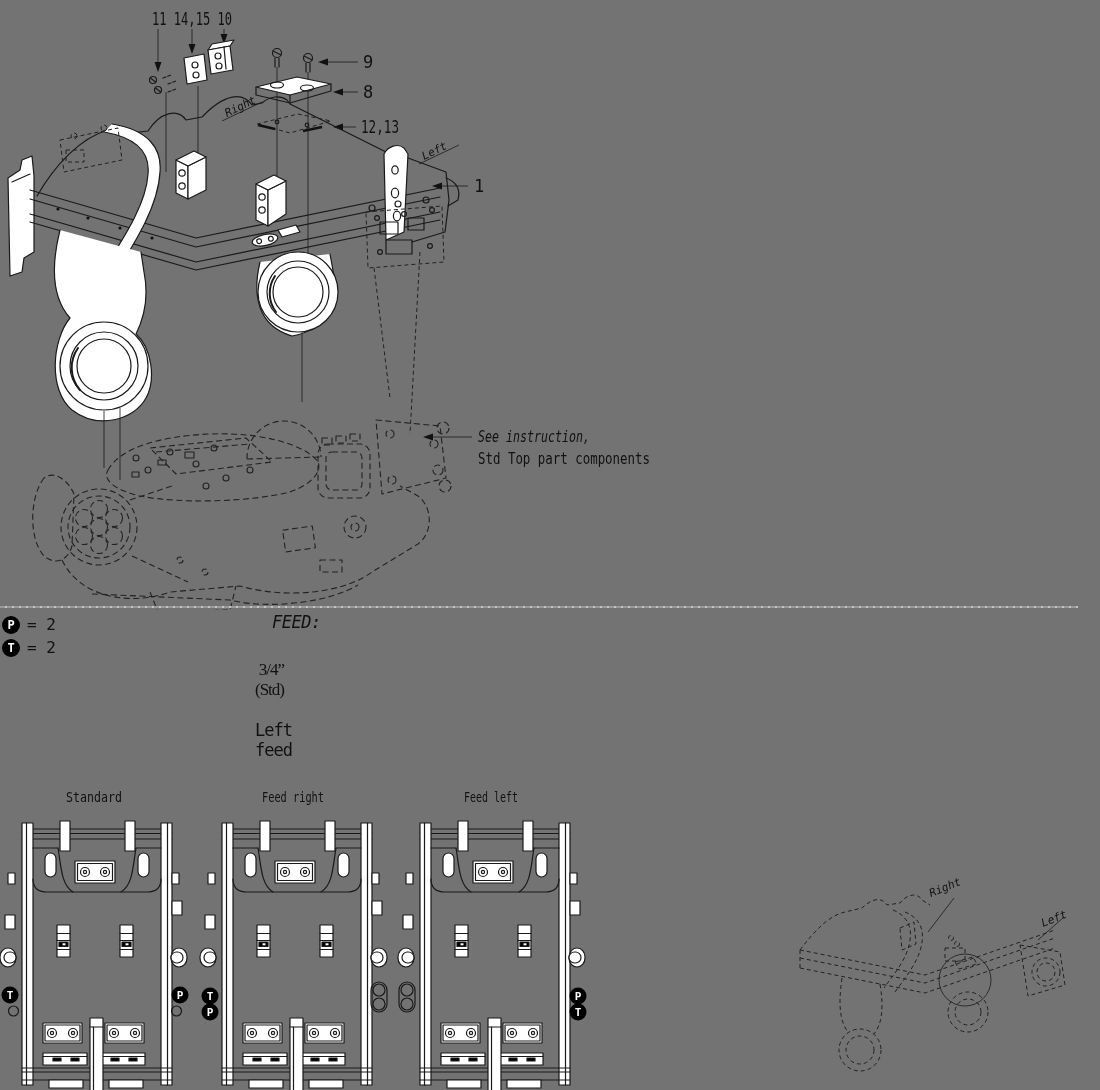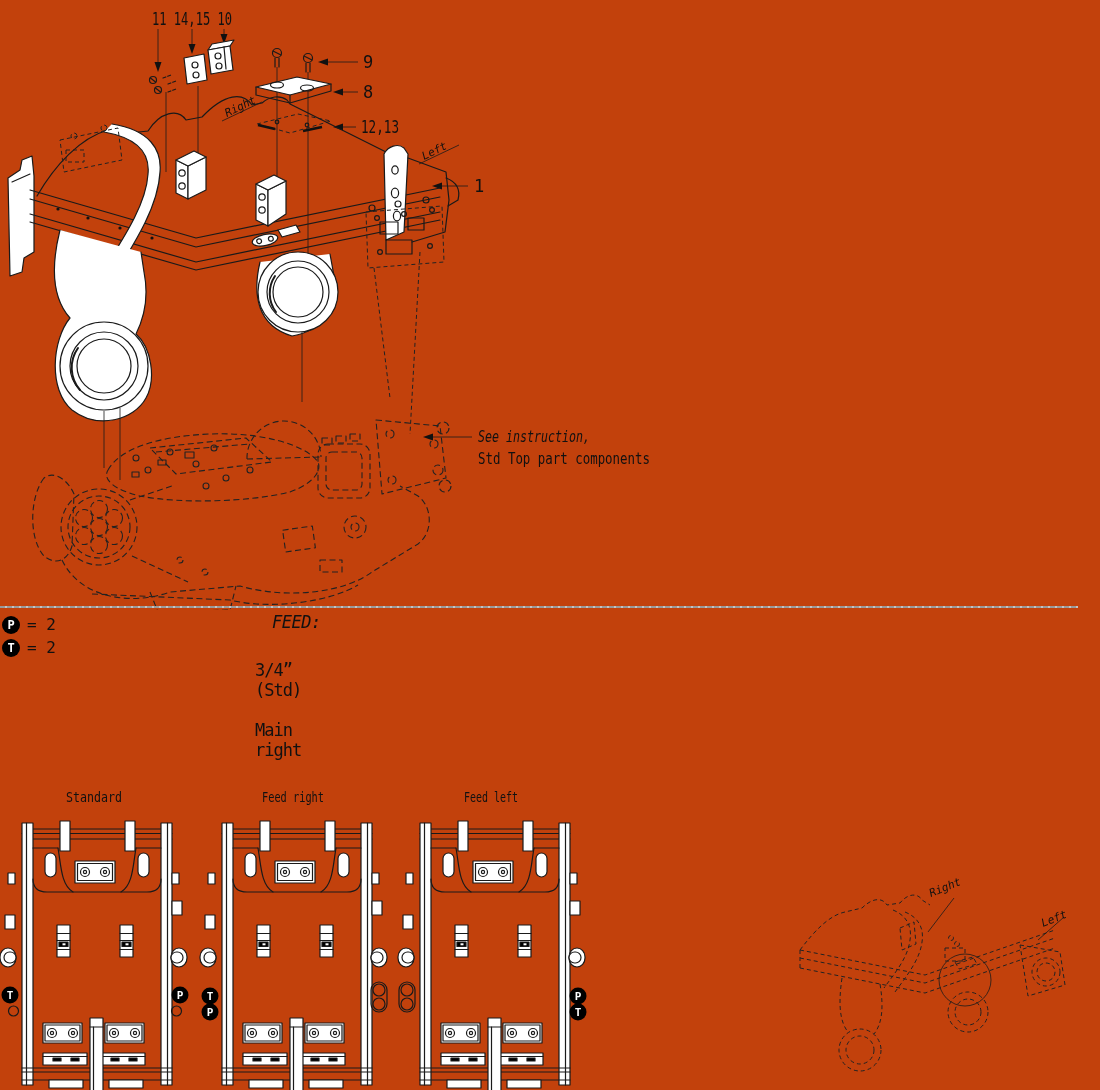--- a/index.html
+++ b/index.html
@@ -1,17 +1,17 @@
 <!DOCTYPE html>
 <html><head>
 <meta charset="utf-8">
 <style>
   html,body{margin:0;padding:0;background:#fff;}
-  #stage{position:relative;width:1100px;height:1090px;background:#c2410c;overflow:hidden;
-         font-family:"DejaVu Sans Mono",monospace;color:#111;}
+  #stage{position:relative;width:1100px;height:1090px;background:#737373;overflow:hidden;
+         font-family:"DejaVu Sans Mono",monospace;color:#111;text-align:right;}
   svg{position:absolute;left:0;top:0;}
   svg text{font-family:"DejaVu Sans Mono",monospace;fill:#111;}
   .ln{stroke:#1a1a1a;stroke-width:1.2;fill:none;stroke-linecap:round;stroke-linejoin:round;}
   .thin{stroke:#1a1a1a;stroke-width:0.8;fill:none;}
   .dash{stroke:#222;stroke-width:1.1;fill:none;stroke-dasharray:6 3.5;stroke-linejoin:round;}
   .dash2{stroke:#222;stroke-width:1;fill:none;stroke-dasharray:4 3;}
   .arrow{fill:#111;stroke:none;}
   .callout{font-size:17px;}
   .small-it{font-size:11px;font-style:italic;}
   .note1{font-size:15px;font-style:italic;}
@@ -19,21 +19,21 @@
   .title{font-size:13.5px;}
   .badge-letter{font-size:11px;font-weight:bold;fill:#fff;text-anchor:middle;}
   .divider{position:absolute;left:0;top:606px;width:1078px;height:2px;
            background:repeating-linear-gradient(90deg,#9a9a9a 0 5px,#c4c4c4 5px 7px);}
   .legend{position:absolute;left:2px;top:613px;font-size:16px;}
   .legend-row{display:flex;align-items:center;height:23px;}
   .pt-badge{display:inline-flex;align-items:center;justify-content:center;width:18px;height:18px;
             border-radius:50%;background:#000;color:#fff;font-size:12px;font-weight:bold;margin-right:7px;}
   .feedblock{position:absolute;left:255px;top:612px;font-size:17px;letter-spacing:-0.5px;}
   .feed-heading{position:absolute;left:17px;top:0;font-style:italic;}
-  .feed-size{position:absolute;left:0;top:48px;letter-spacing:-1px;}
+  .feed-size{position:absolute;left:0;top:48px;letter-spacing:-1px;font-family:Liberation Serif, serif;}
   .feed-name{position:absolute;left:0;top:108px;letter-spacing:-1px;}
 </style>
 </head>
 <body>
 
 <div id="stage">
 
   <svg width="1100" height="610" viewBox="0 0 1100 610">
 
     <text class="callout" x="152" y="25" textLength="80" lengthAdjust="spacingAndGlyphs">11 14,15 10</text>
@@ -302,21 +302,21 @@
     </div>
     <div class="legend-row">
       <span class="pt-badge">T</span>
       <span>= 2</span>
     </div>
   </div>
 
   <div class="feedblock">
     <div class="feed-heading">FEED:</div>
     <div class="feed-size">3/4” (Std)</div>
-    <div class="feed-name">Main right</div>
+    <div class="feed-name">Left feed</div>
   </div>
 
   <svg width="1100" height="310" viewBox="0 780 1100 310" style="top:780px">
     <defs>
       <g id="feed-frame" class="ln">
 
         <line x1="7" y1="14" x2="157" y2="14"></line>
         <line x1="7" y1="18.5" x2="157" y2="18.5"></line>
         <line x1="7" y1="24" x2="157" y2="24"></line>
 

